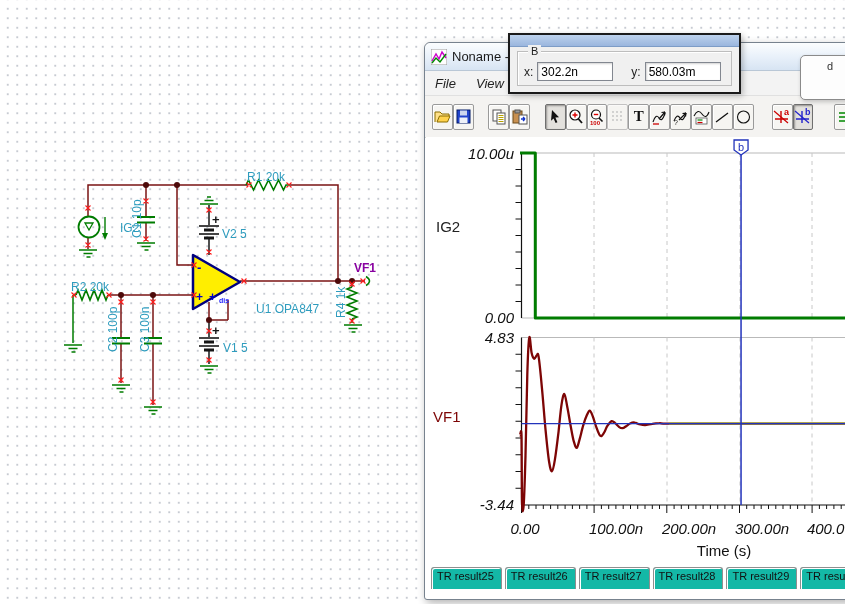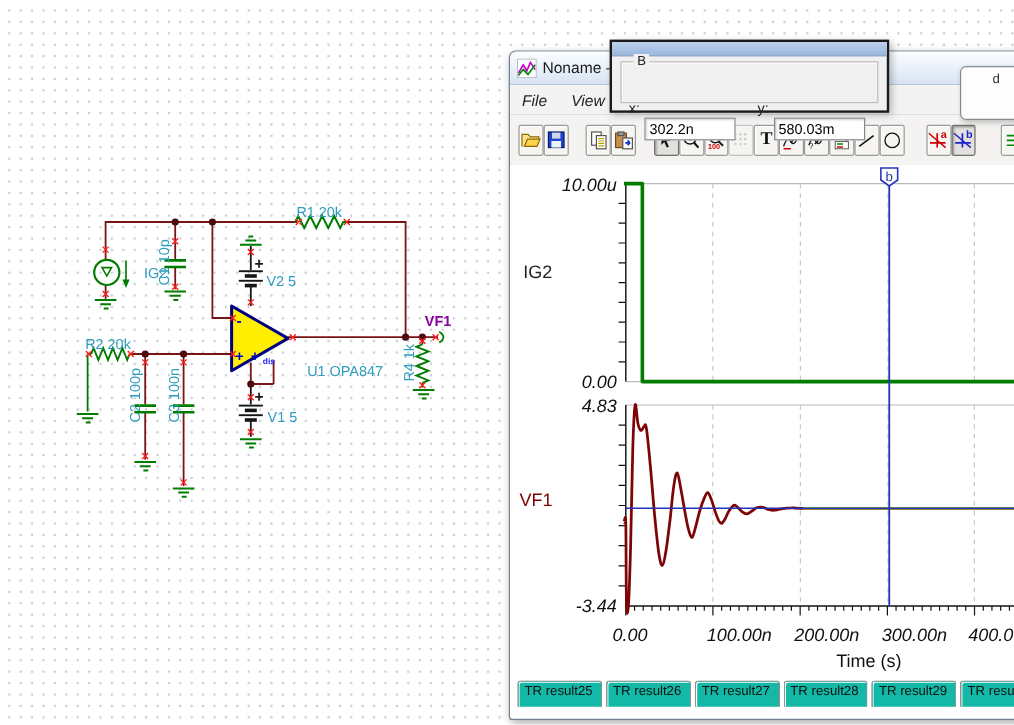--- a/index.html
+++ b/index.html
@@ -41,21 +41,21 @@
   .popup{position:absolute;left:508px;top:33px;width:229px;height:57px;background:#f0f0f0;
     border:2px solid #1a1a1a;box-shadow:2px 2px 6px rgba(0,0,0,.25);}
   .popup-titlebar{height:11px;background:linear-gradient(#bcd1ec,#9ab6de);border-bottom:1px solid #7d9cc6;}
   .popup-body{position:relative;height:42px;}
   .groupbox{position:absolute;left:7px;top:4px;right:7px;bottom:3px;
     border:1px solid #bdbdbd;box-shadow:inset 1px 1px 0 #fff;}
   .groupbox-label{position:absolute;left:10px;top:-7px;background:#f0f0f0;padding:0 3px;font-size:11px;color:#222;}
   .field-row{display:flex;align-items:center;gap:4px;padding:10px 4px 0 6px;}
   .field-label{font-size:12px;color:#222;}
   .field{width:68px;height:17px;border:1px solid #828790;box-shadow:inset 1px 1px 2px rgba(0,0,0,.18);
-    font-size:12px;font-family:"Liberation Sans",sans-serif;padding:0 3px;background:#fff;margin-top:36px;}
+    font-size:12px;font-family:"Liberation Sans",sans-serif;padding:0 3px;background:#fff;}
 
   
   .fragment{position:absolute;left:800px;top:55px;width:60px;height:39px;background:#fdfdfd;
     border:1px solid #8a8a8a;border-radius:5px;box-shadow:1px 2px 4px rgba(0,0,0,.2);
     font-size:11px;color:#333;padding:4px 0 0 26px;}
 </style>
 </head>
 <body>
 
 <div class="screen">

